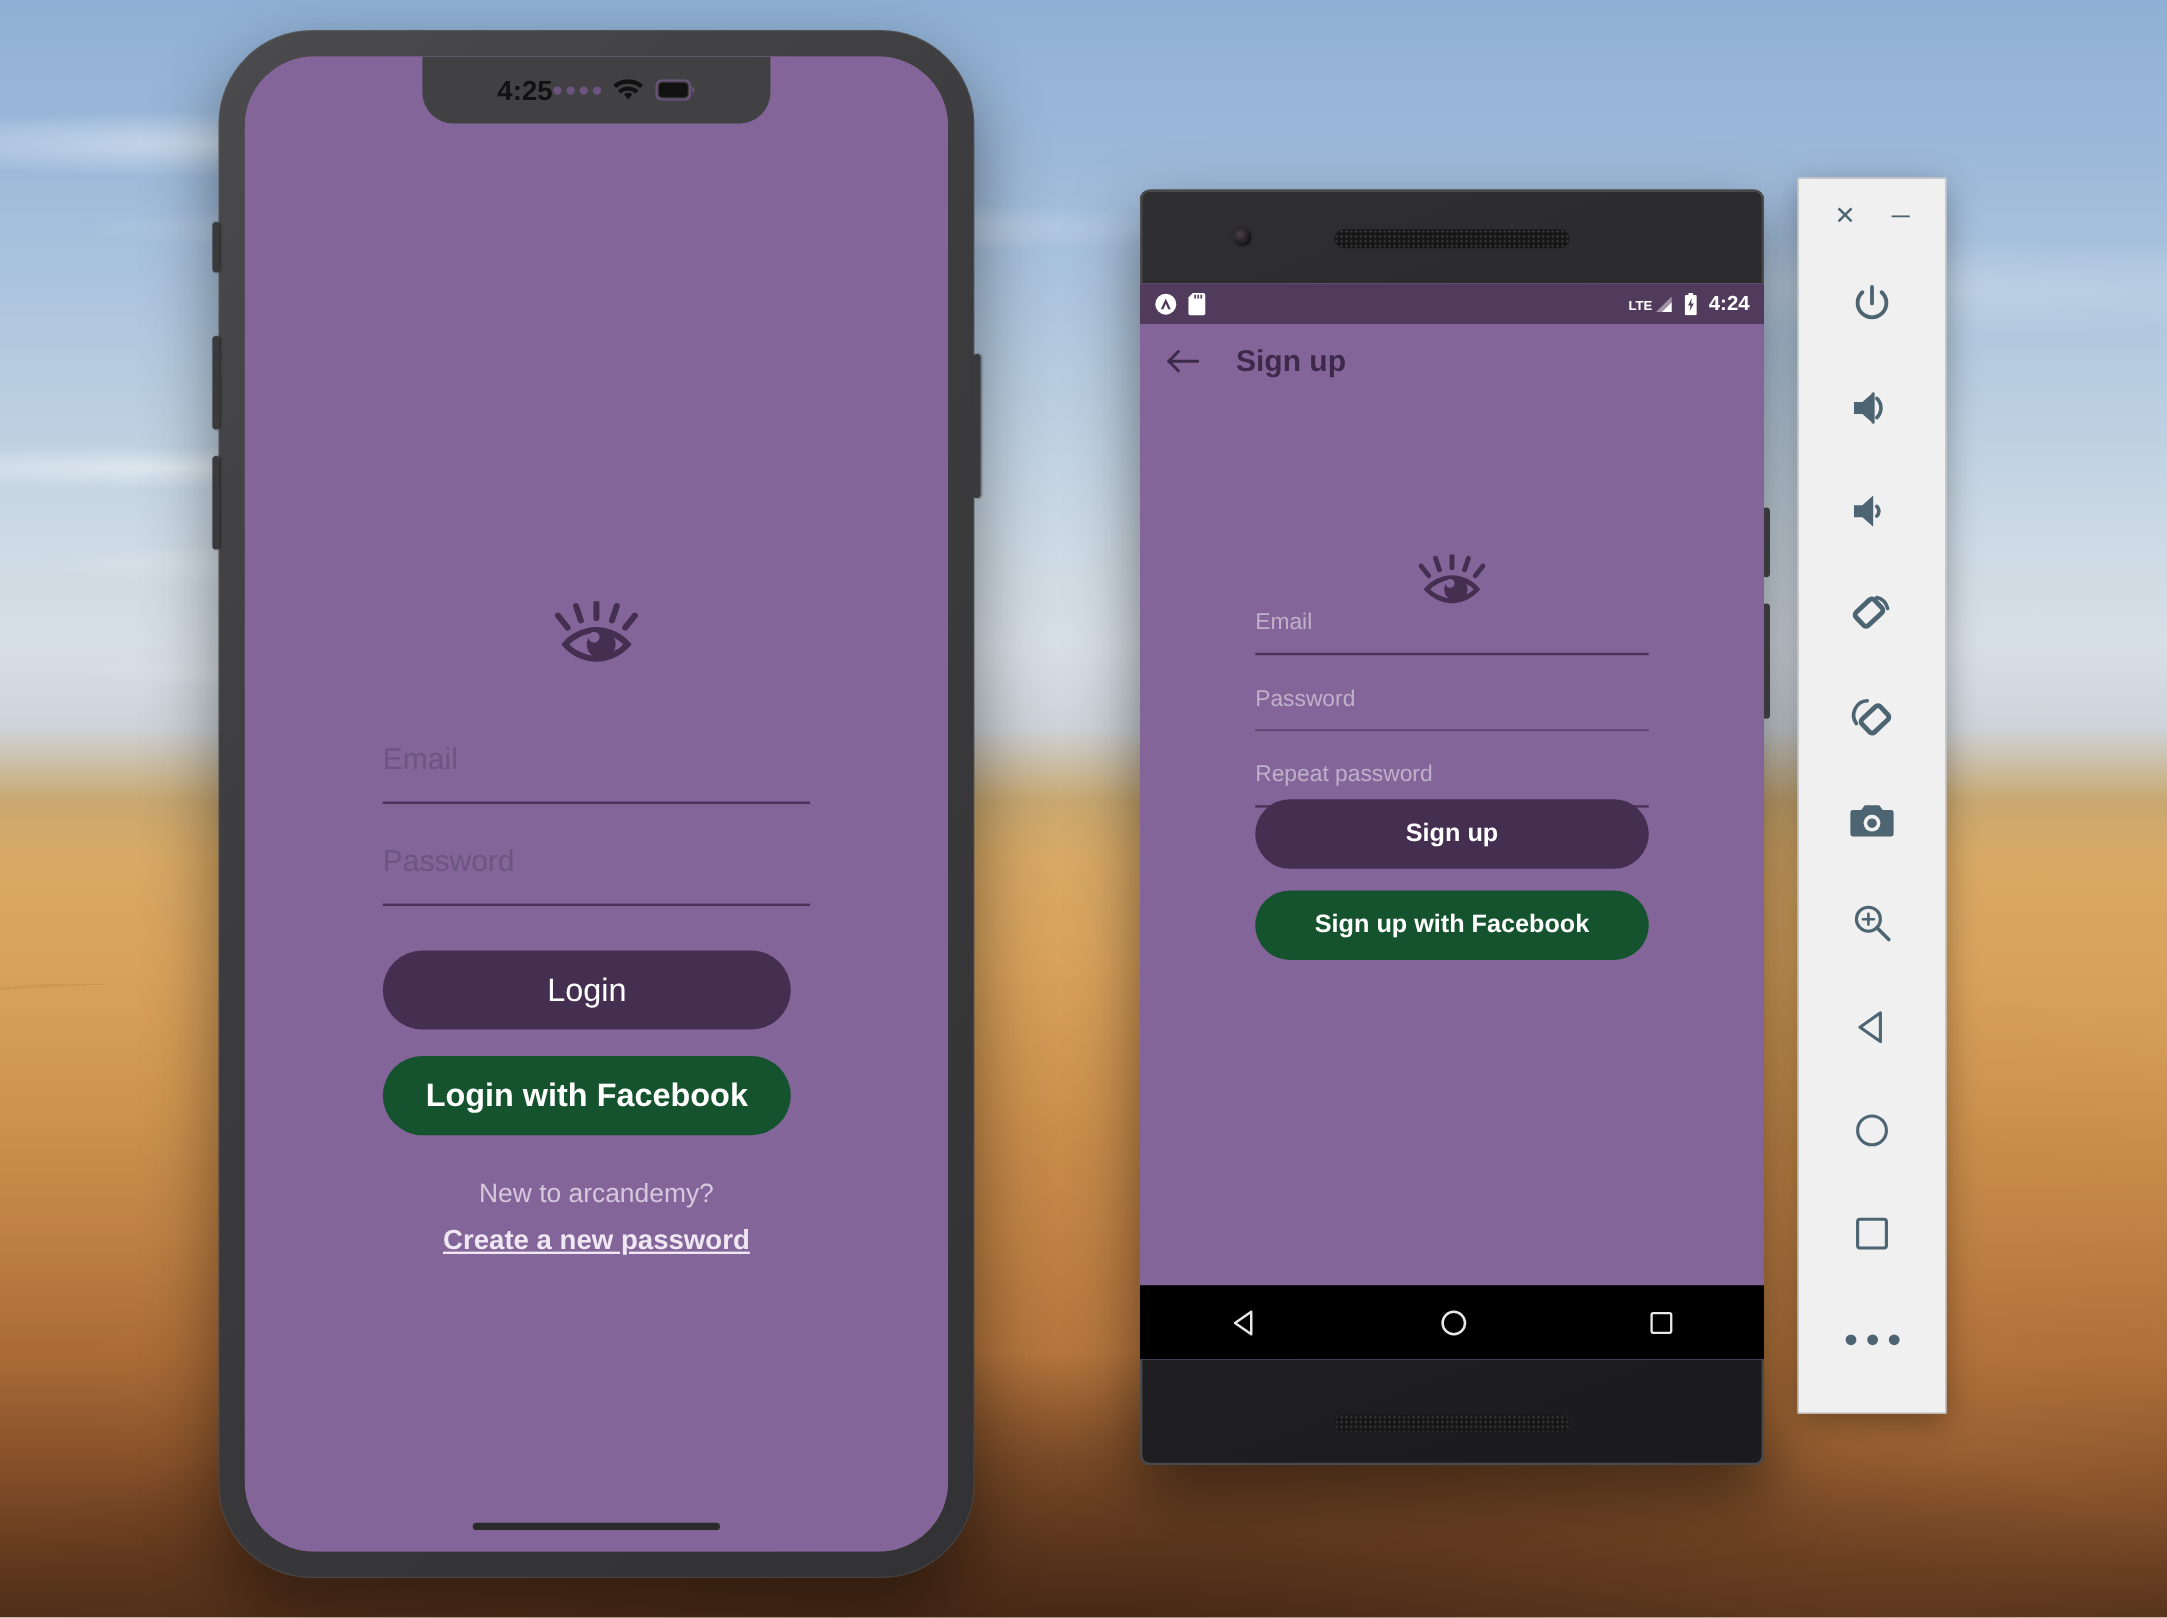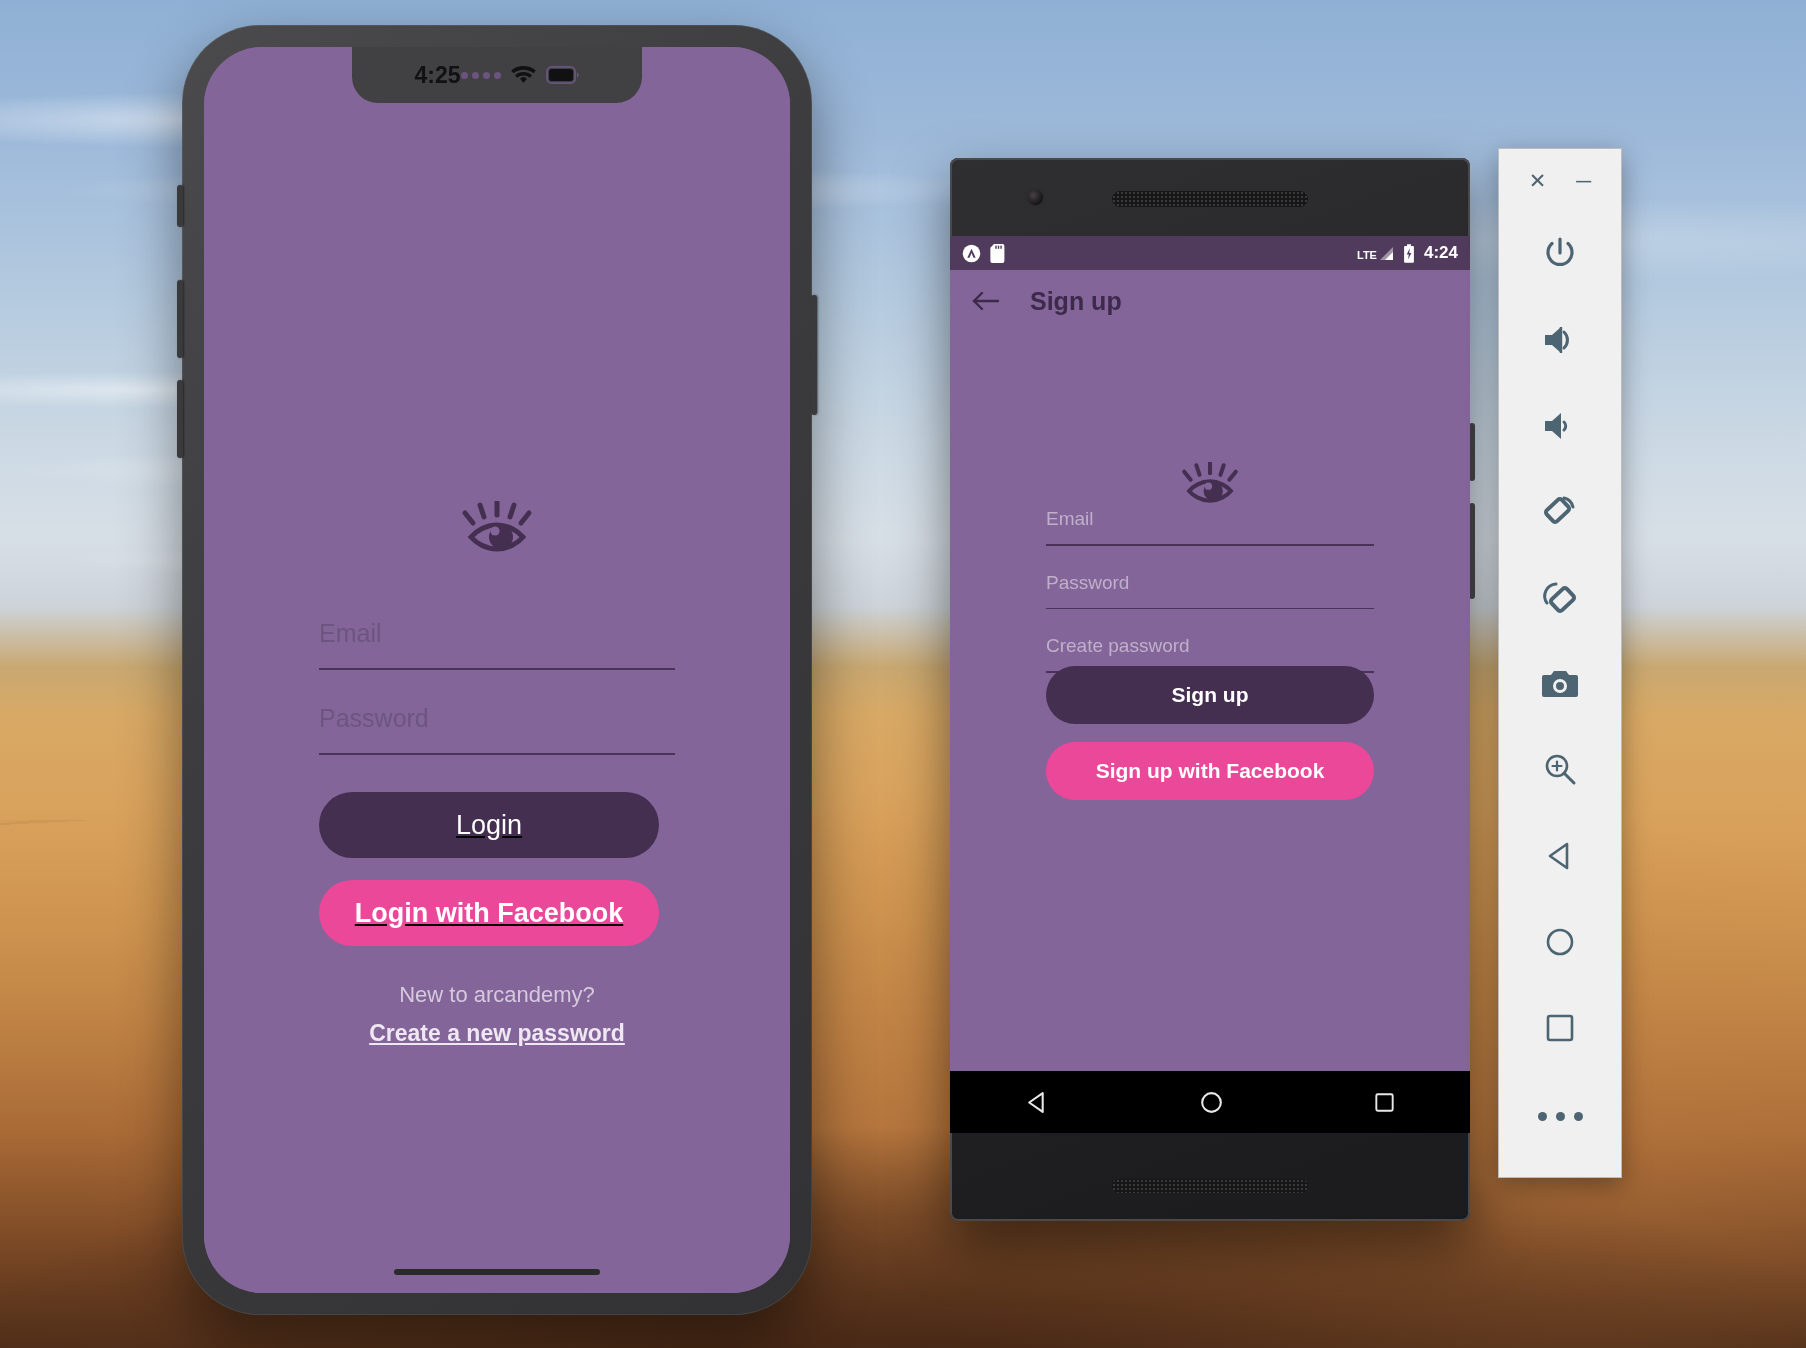--- a/index.html
+++ b/index.html
@@ -96,28 +96,28 @@
   .field .ph { color:#6d5581; }
   .field .rule { height:2px; background:#4a3358; }
 
   .pill-btn {
     border:none; border-radius:999px; width:100%;
     color:#fff; cursor:pointer; display:flex;
     align-items:center; justify-content:center;
     font-family:"Liberation Sans", sans-serif;
   }
   .pill-primary { background:#452f50; }
-  .pill-fb { background:#ec4899; }
+  .pill-fb { background:#14532d; }
 
   
   #iph-app { padding-top: 56px; }
   #iph-form { position:absolute; left:115px; right:115px; top:572px; }
   #iph-form .field { margin-bottom: 34px; }
   #iph-form .ph { font-size:25px; padding-bottom:20px; display:block; }
-  #iph-btns { position:absolute; left:115px; right:131px; top:745px;text-decoration:underline; }
+  #iph-btns { position:absolute; left:115px; right:131px; top:745px; }
   #iph-btns .pill-btn { height:66px; font-size:27px; }
   #iph-btns .pill-fb { margin-top:22px; font-weight:700; }
   #iph-foot { position:absolute; left:0; right:0; top:935px; text-align:center; }
   #iph-foot .q { color:#d6c9de; font-size:22px; display:block; }
   #iph-foot .lnk { color:#efe8f3; font-size:23px; font-weight:700;
                    text-decoration:underline; display:inline-block; margin-top:12px; cursor:pointer; }
 
   
   #android {
     position:absolute; left:950px; top:158px;
@@ -332,21 +332,21 @@
         <div id="and-form">
           <div class="field">
             <span class="ph">Email</span>
             <div class="rule"></div>
           </div>
           <div class="field">
             <span class="ph">Password</span>
             <div class="rule"></div>
           </div>
           <div class="field">
-            <span class="ph">Create password</span>
+            <span class="ph">Repeat password</span>
             <div class="rule"></div>
           </div>
         </div>
 
         <div id="and-btns">
           <button class="pill-btn pill-primary">Sign up</button>
           <button class="pill-btn pill-fb">Sign up with Facebook</button>
         </div>
 
         <div id="and-navbar">

